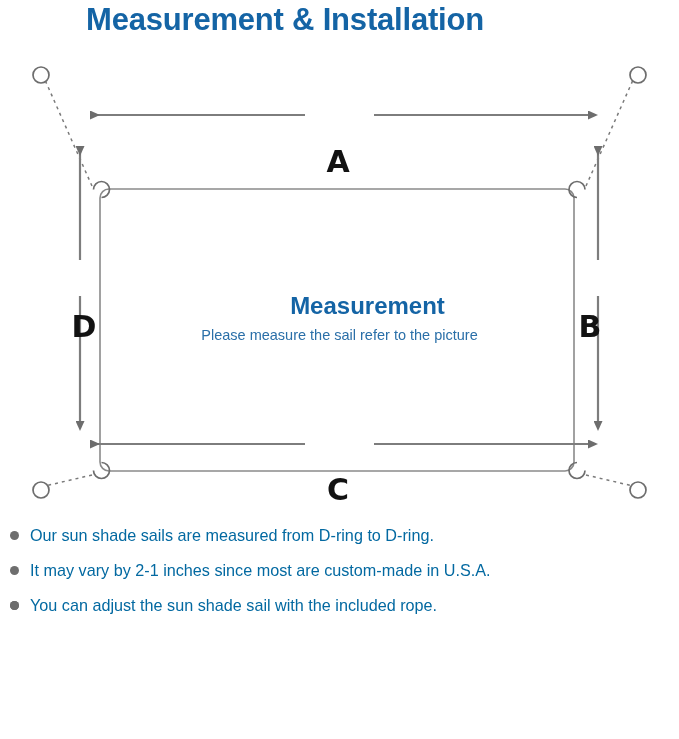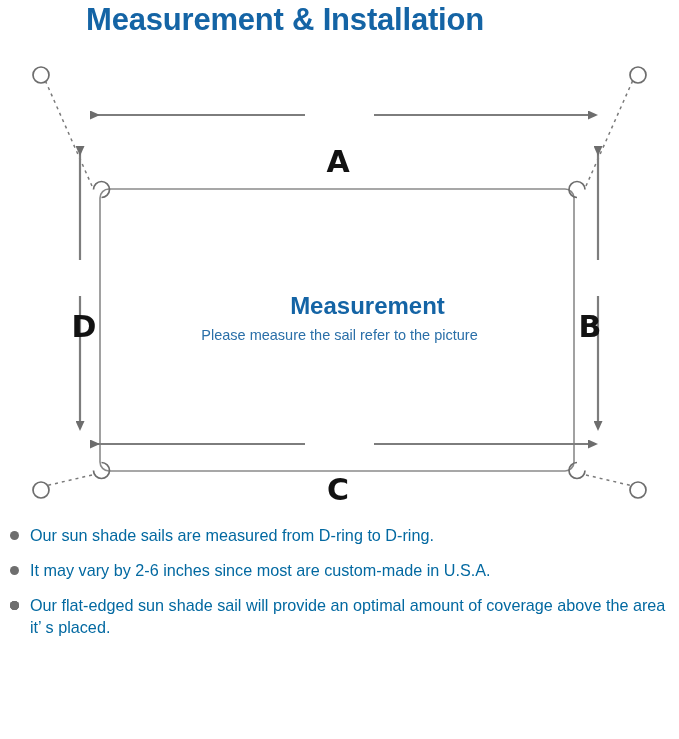--- a/index.html
+++ b/index.html
@@ -174,25 +174,22 @@
   <div class="dim-letter" id="letter-d">D</div>
 </div>
 
 <div id="notes">
   <div class="note-row">
     <span class="note-bullet"></span>
     <span>Our sun shade sails are measured from D-ring to D-ring.</span>
   </div>
   <div class="note-row">
     <span class="note-bullet"></span>
-    <span>It may vary by 2-6 inches since most are custom-made in U.S.A.</span>
+    <span>It may vary by 2-1 inches since most are custom-made in U.S.A.</span>
   </div>
   <div class="note-row">
     <span class="note-bullet"></span>
   </div>
   <div class="note-row">
     <span class="note-bullet"></span>
-  </div>
-  <div class="note-row">
-    <span class="note-bullet"></span>
-    <span>Our flat-edged sun shade sail will provide an optimal amount of coverage above the area it’ s placed.</span>
+    <span>You can adjust the sun shade sail with the included rope.</span>
   </div>
 </div>
 
 </body></html>

